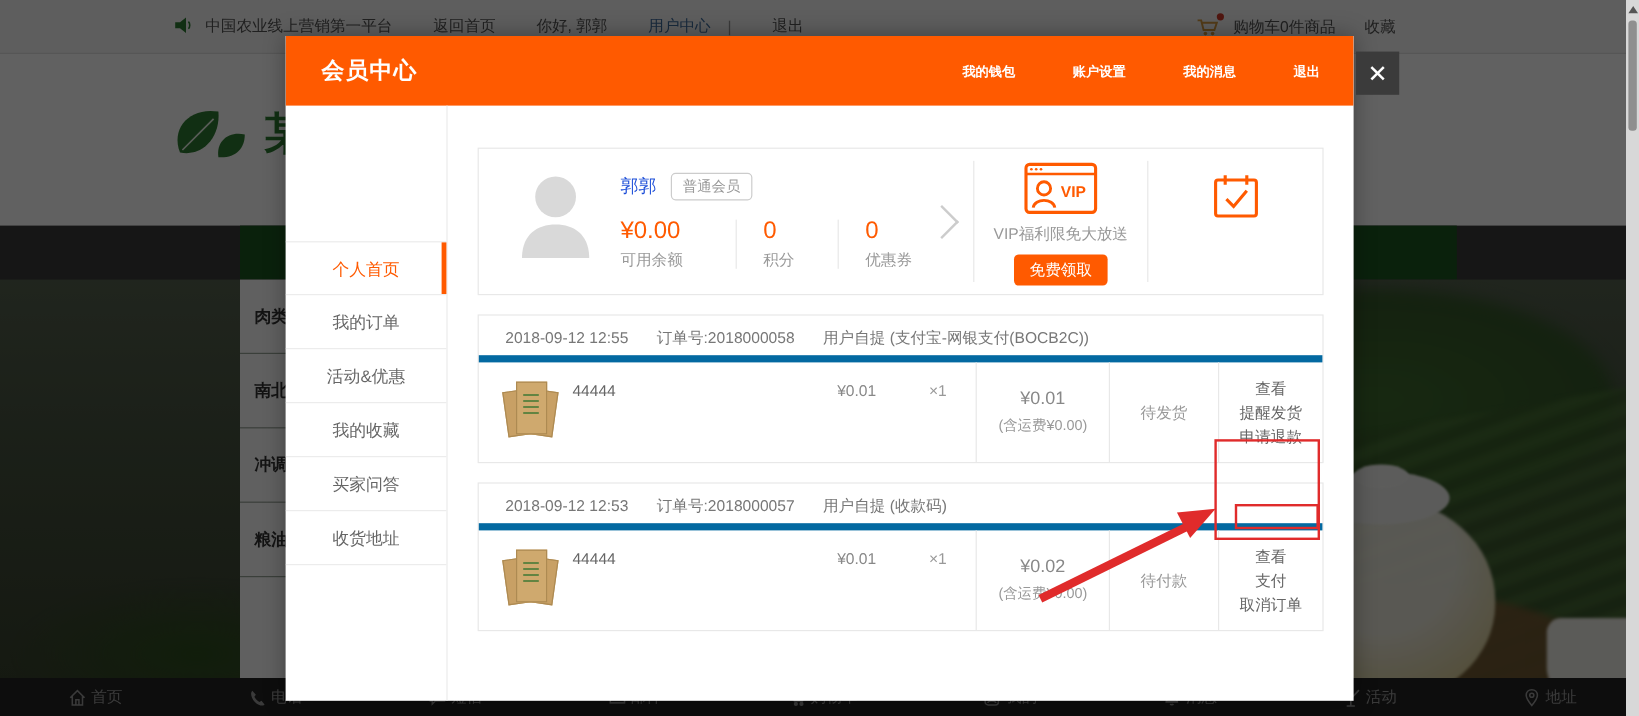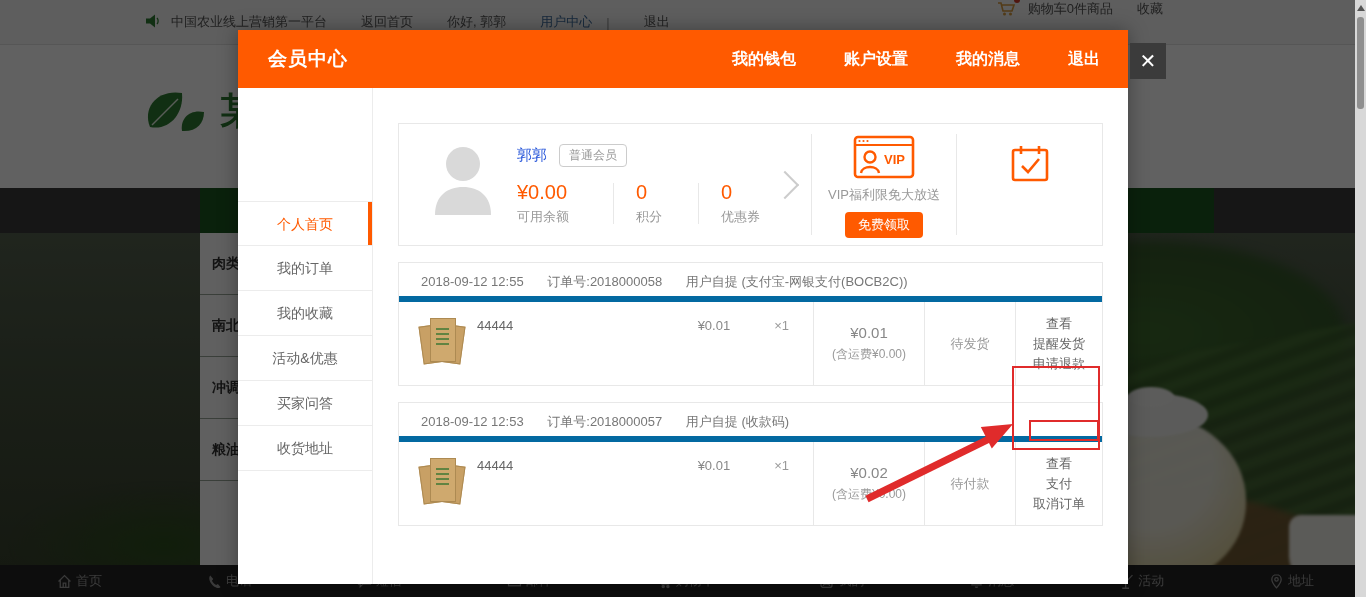--- a/index.html
+++ b/index.html
@@ -9,21 +9,21 @@
 
   
   .bg{position:absolute;inset:0;z-index:1;}
   .topbar{position:absolute;left:0;top:0;width:1366px;height:45px;background:#f6f6f6;
           border-bottom:1px solid #e2e2e2;display:flex;align-items:center;
           padding-left:145px;font-size:13px;color:#555;gap:0;}
   .topbar .tb-item{margin-right:34px;white-space:nowrap;}
   .tb-link{color:#3f6e9e;}
   .tb-sep{color:#999;margin:0 2px 0 -20px;}
   .topbar-right{position:absolute;right:203px;top:0;height:45px;display:flex;
-                align-items:flex-start;gap:10px;font-size:13px;color:#555;}
+                align-items:center;gap:10px;font-size:13px;color:#555;}
   .cart-wrap{position:relative;display:flex;align-items:center;}
   .cart-dot{position:absolute;top:-3px;right:-2px;width:6px;height:6px;border-radius:50%;background:#d23c2a;}
   .logo-band{position:absolute;left:0;top:45px;width:1366px;height:143px;background:#ffffff;}
   .logo{position:absolute;left:138px;top:40px;display:flex;align-items:center;gap:8px;}
   .logo-text{font-size:36px;font-weight:bold;color:#2f7d32;letter-spacing:2px;}
   .green-nav{position:absolute;left:200px;top:188px;width:1014px;height:45px;background:#1c5720;}
   .hero{position:absolute;left:0;top:233px;width:1366px;height:332px;
         background:linear-gradient(180deg,#55624f 0%,#46523f 45%,#39432f 100%);overflow:hidden;}
   .hill{position:absolute;right:-60px;top:-30px;width:560px;height:260px;border-radius:50%;
         background:radial-gradient(closest-side,#3f6b2e,#35582a 70%,transparent 72%);filter:blur(6px);}
@@ -58,21 +58,21 @@
   .sb-arrow{width:0;height:0;margin:5px auto 0;border-left:4px solid transparent;
             border-right:4px solid transparent;border-bottom:6px solid #555;}
   .sb-thumb{width:7px;margin:6px auto 0;height:92px;background:#8f8f8f;border-radius:3px;}
 
   
   .modal{position:absolute;left:238px;top:30px;width:890px;height:554px;z-index:20;}
   .modal-clip{position:absolute;inset:0;background:#fff;overflow:hidden;box-shadow:0 0 18px rgba(0,0,0,.35);}
   .m-header{height:58px;background:#ff5a00;display:flex;align-items:center;padding:0 28px 0 30px;}
   .m-title{color:#fff;font-size:19px;font-weight:bold;letter-spacing:1px;}
   .m-nav{margin-left:auto;display:flex;gap:48px;}
-  .m-nav span{color:#fff;font-size:16px;font-weight:bold;cursor:pointer;white-space:nowrap;}
+  .m-nav span{color:#fff;font-size:11px;font-weight:bold;cursor:pointer;white-space:nowrap;}
   .m-close{position:absolute;left:892px;top:13px;width:36px;height:36px;background:#3b3b3b;
            color:#fff;font-size:20px;display:flex;align-items:center;justify-content:center;cursor:pointer;}
   .m-body{display:flex;height:496px;}
   .m-side{width:135px;border-right:1px solid #ececec;padding-top:113px;}
   .side-item{position:relative;height:45px;line-height:44px;text-align:center;font-size:14px;color:#666;
              border-bottom:1px solid #ececec;cursor:pointer;}
   .side-item:first-child{border-top:1px solid #ececec;}
   .side-item.active{color:#ff5a00;}
   .side-item.active::after{content:"";position:absolute;right:0;top:0;width:4px;height:100%;background:#ff5a00;}
   .m-main{flex:1;padding:35px 25px 0 25px;}
@@ -293,22 +293,22 @@
           <span>账户设置</span>
           <span>我的消息</span>
           <span>退出</span>
         </div>
       </div>
 
       <div class="m-body">
         <div class="m-side">
           <div class="side-item active">个人首页</div>
           <div class="side-item">我的订单</div>
+          <div class="side-item">活动&amp;优惠</div>
           <div class="side-item">我的收藏</div>
-          <div class="side-item">活动&amp;优惠</div>
           <div class="side-item">买家问答</div>
           <div class="side-item">收货地址</div>
         </div>
 
         <div class="m-main">
 
           <div class="user-card">
             <div class="uc-left">
               <div class="avatar">
                 <svg width="64" height="74" viewBox="0 0 64 74">

